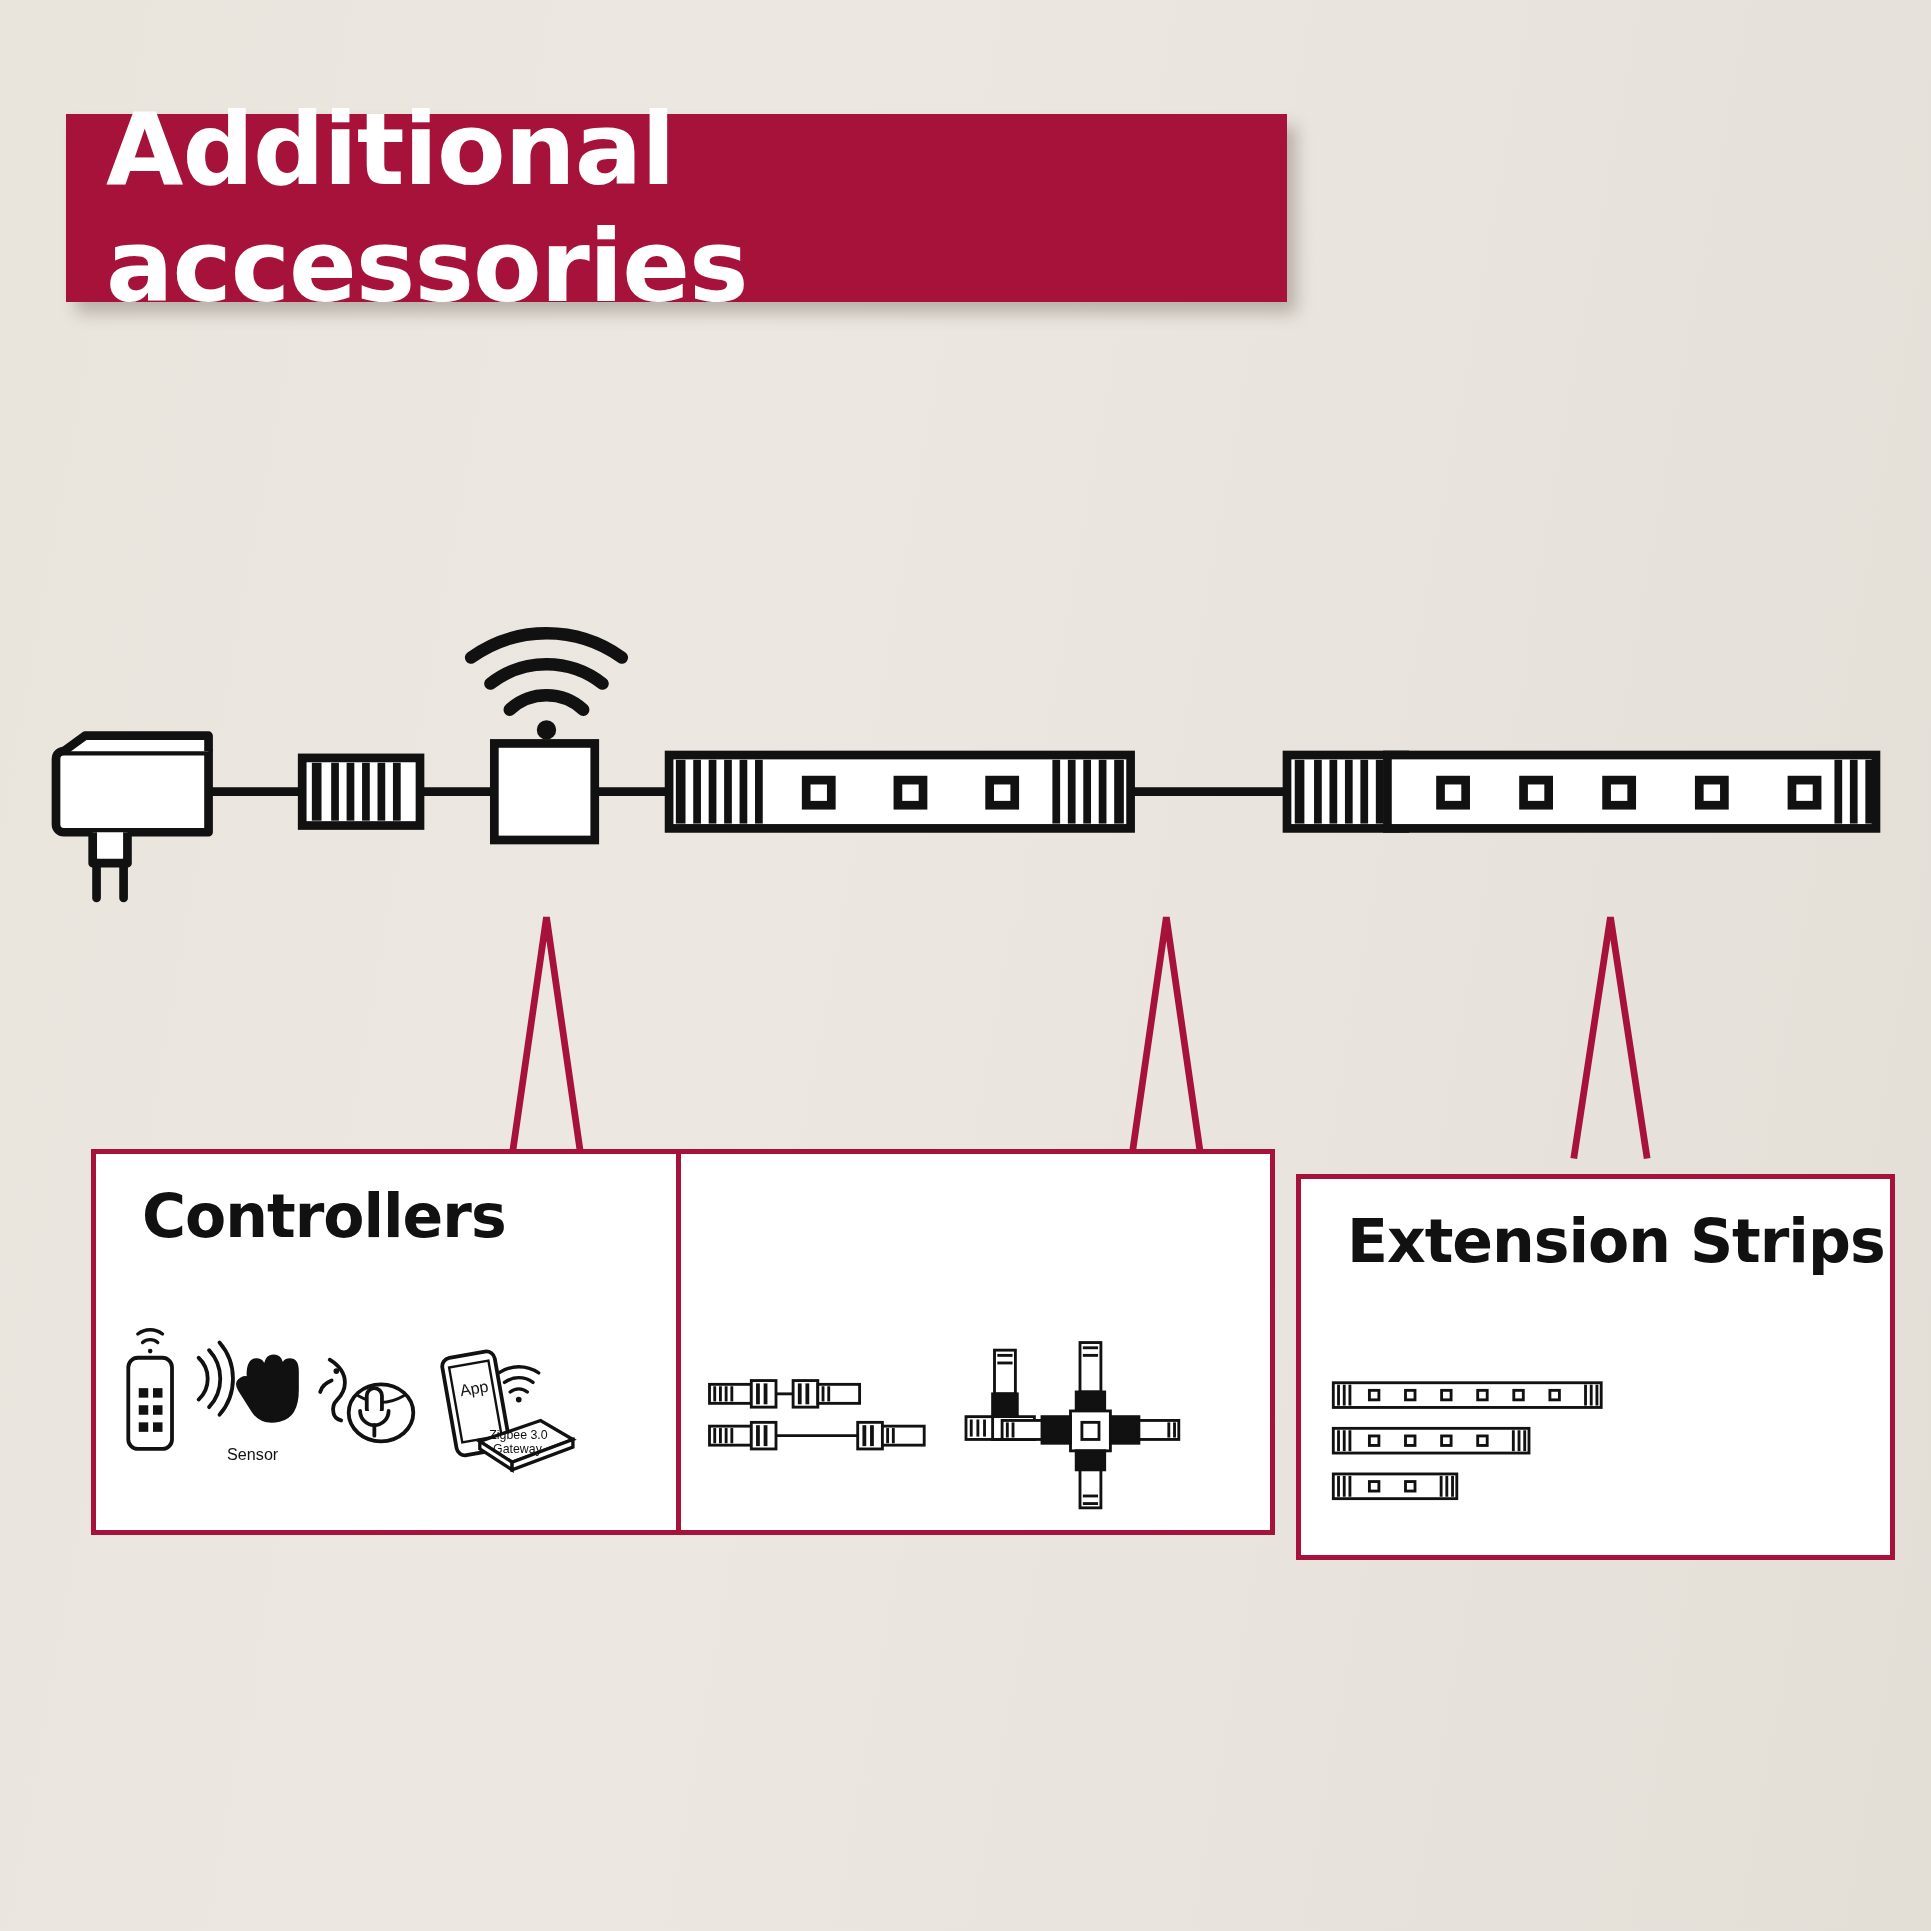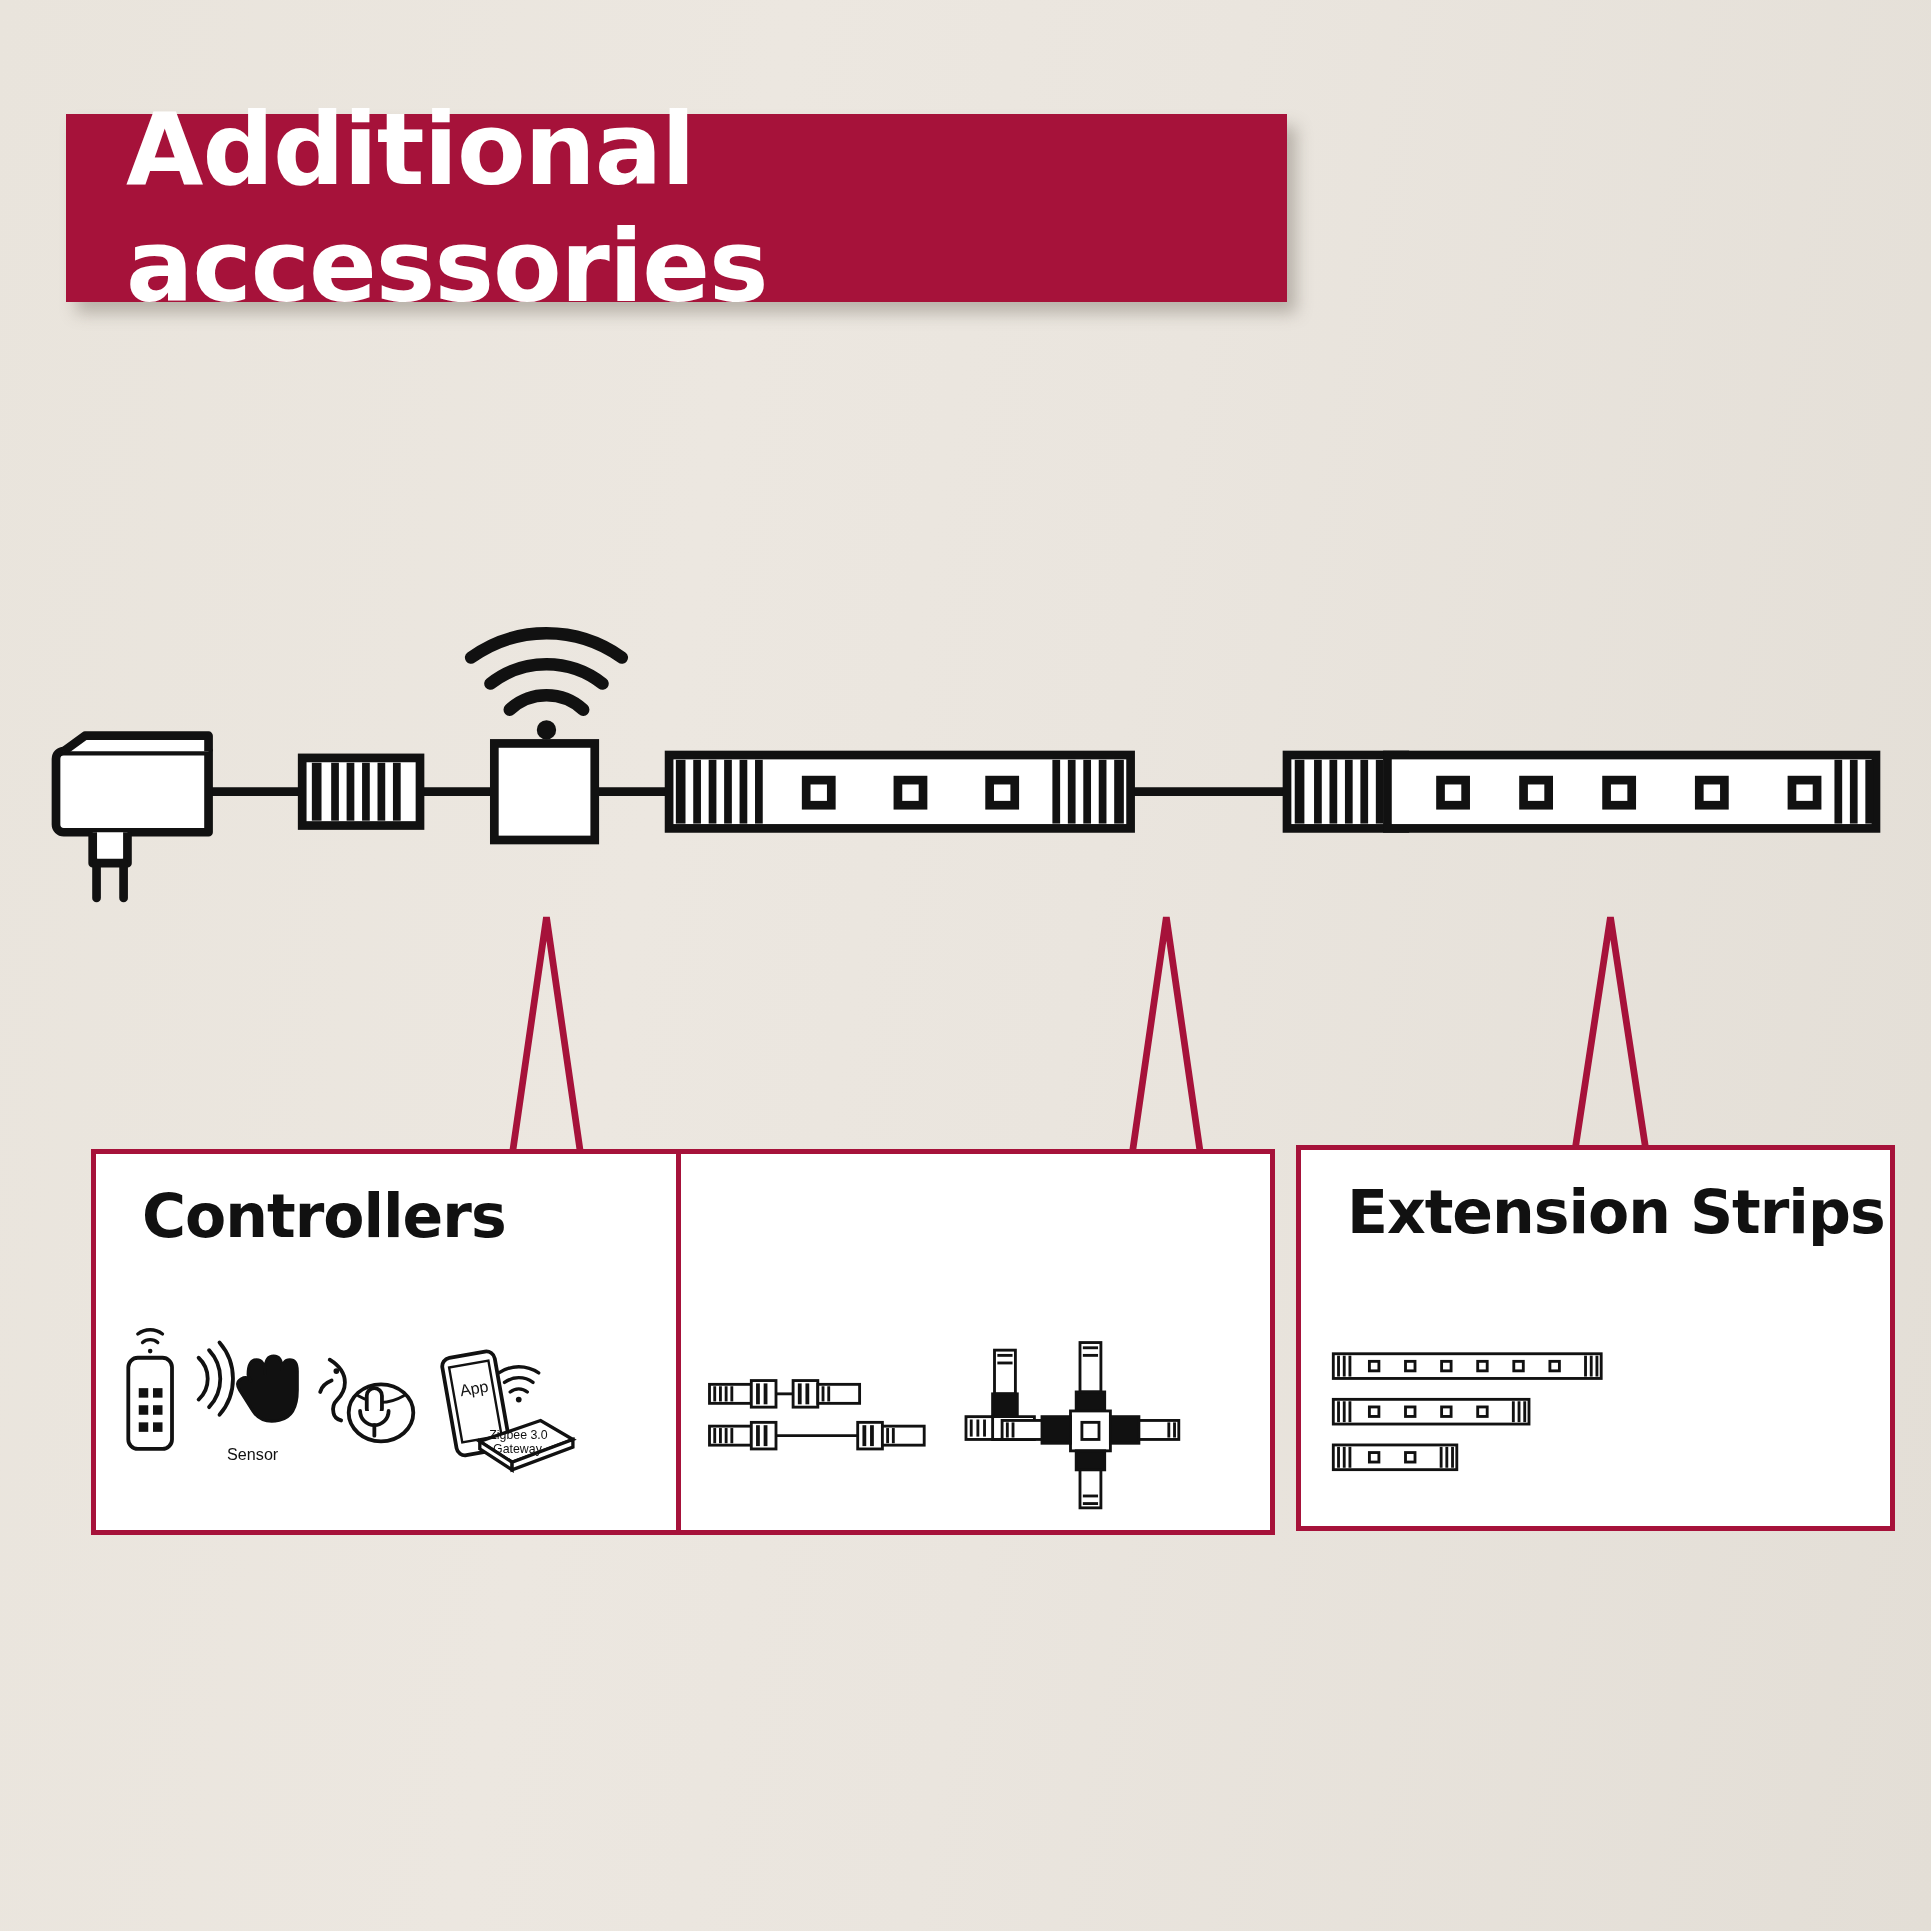--- a/index.html
+++ b/index.html
@@ -11,35 +11,35 @@
     position:relative;
   }
   .banner{
     position:absolute;left:66px;top:114px;width:1221px;height:188px;
     background:#a6123a;
     box-shadow:9.7px 11.6px 15.4px rgba(90,80,70,.35);
     display:flex;align-items:center;
   }
   .banner-text{
     color:#ffffff;font-size:100px;font-weight:bold;letter-spacing:-1px;
-    padding-left:60px;font-family:"DejaVu Sans","Liberation Sans",sans-serif;
+    padding-left:40px;font-family:"DejaVu Sans","Liberation Sans",sans-serif;
   }
   .diagram{position:absolute;left:0;top:0;width:1931px;height:1931px;}
   .card{
     position:absolute;background:#ffffff;border:5.8px solid #a6123a;box-sizing:border-box;
   }
   .card-title{
     position:absolute;left:46px;top:27px;
     font-size:60px;font-weight:bold;color:#111111;
     font-family:"DejaVu Sans","Liberation Sans",sans-serif;letter-spacing:-1px;
     white-space:nowrap;
   }
   #card-controllers{left:56px;top:1149px;width:599px;height:386px;margin-left:35px;}
   #card-connectors{left:676px;top:1149px;width:599px;height:386px;}
-  #card-extensions{left:1296px;top:1145px;width:599px;height:386px;}
+  #card-extensions{left:1296px;top:1174px;width:599px;height:386px;}
   .card-body{position:absolute;left:0;top:145px;width:100%;height:241px;}
   .tiny{font-size:17px;fill:#111;font-family:"Liberation Sans",sans-serif;}
   .tinier{font-size:13px;fill:#111;font-family:"Liberation Sans",sans-serif;}
 </style>
 </head>
 <body>
 
 <div class="banner">
   <div class="banner-text">Additional accessories</div>
 </div>

